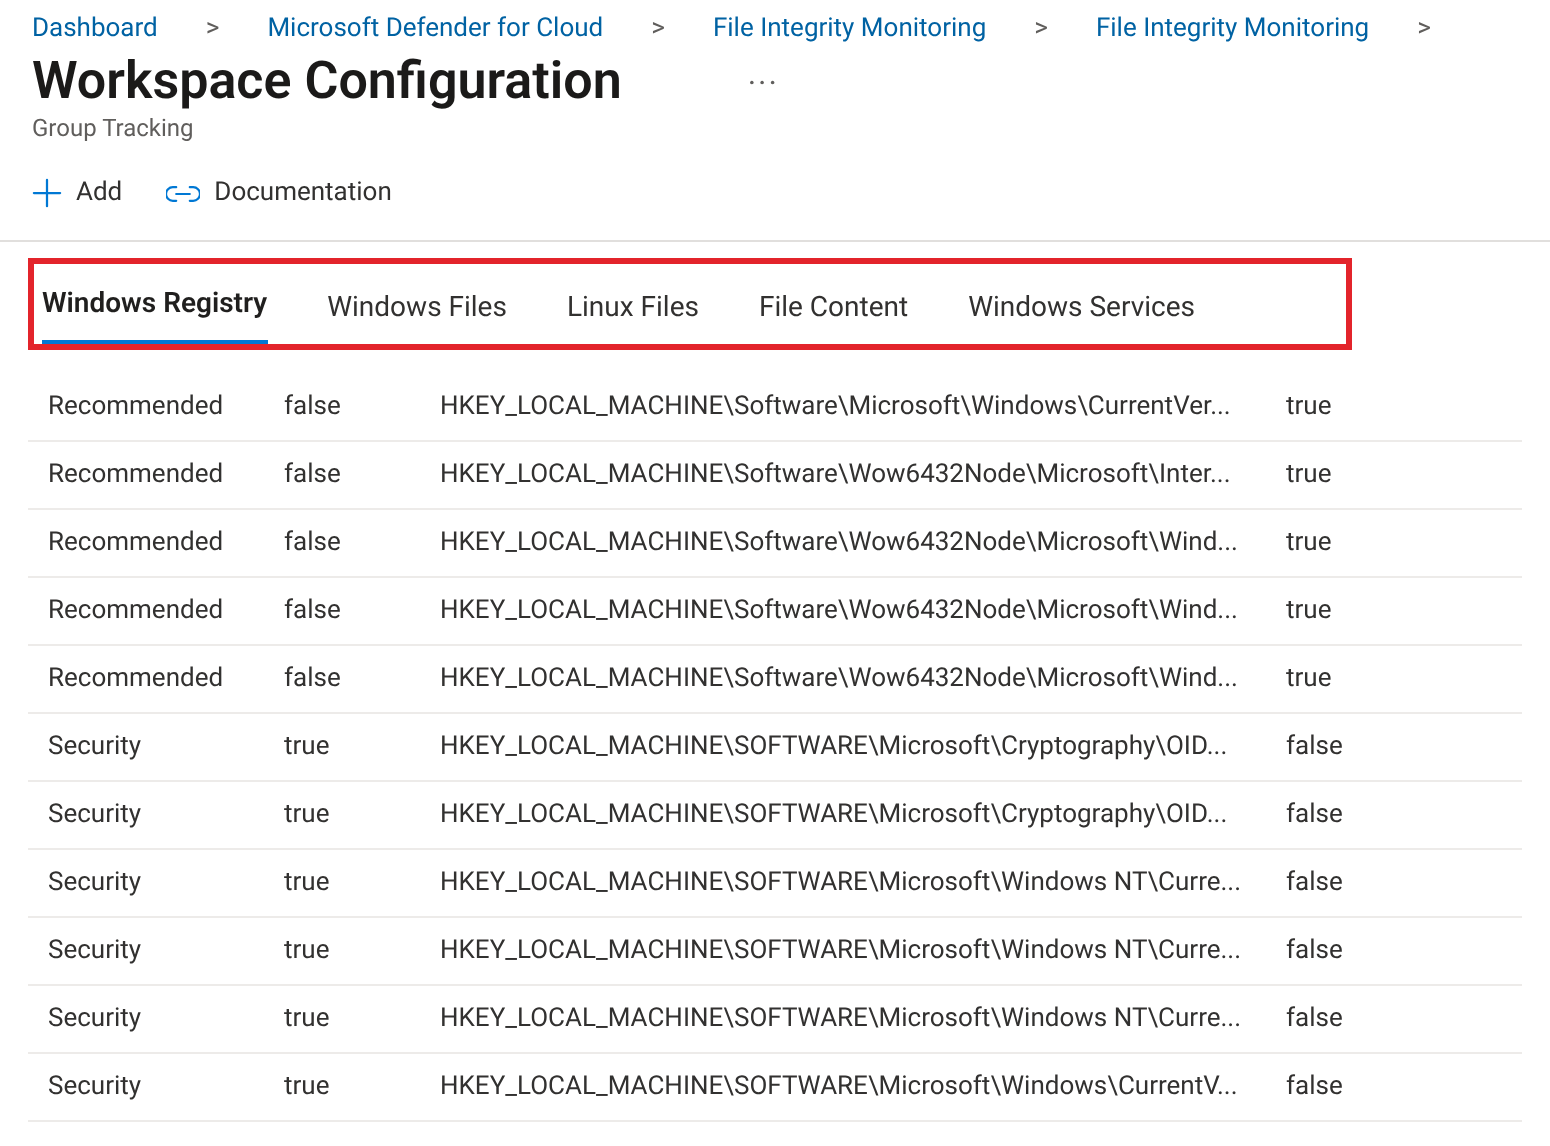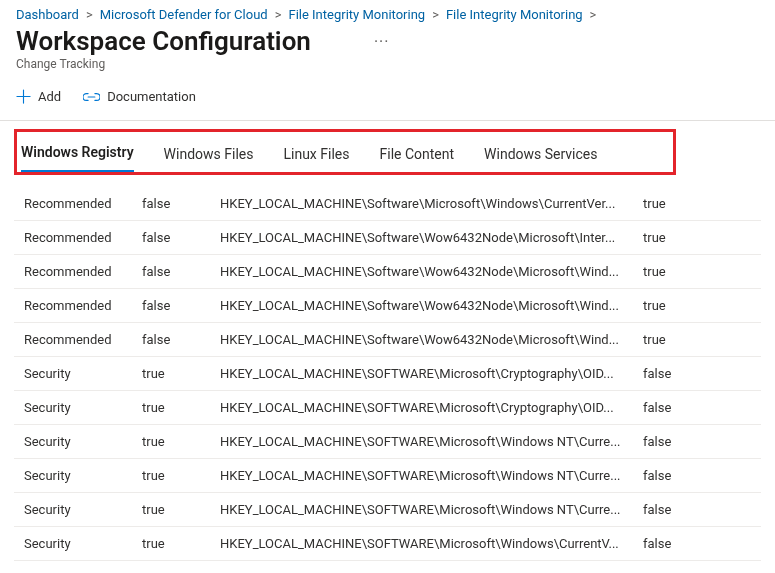--- a/index.html
+++ b/index.html
@@ -9,21 +9,21 @@
       color: #323130;
       background: #fff;
       width: 775px;
       height: 573px;
       overflow: hidden;
     }
     
     .breadcrumb {
       display: flex;
       align-items: center;
-      gap: 7px;
+      gap: 24px;
       padding: 7px 16px 4px;
       font-size: 13px;
       color: #605e5c;
       flex-wrap: wrap;
     }
     .breadcrumb .crumb { color: #0062a3; cursor: pointer; }
     .breadcrumb .chev { color: #605e5c; }
     
     .title-row {
       display: flex;
@@ -133,21 +133,21 @@
   <span class="crumb">File Integrity Monitoring</span>
   <span class="chev">&gt;</span>
   <span class="crumb">File Integrity Monitoring</span>
   <span class="chev">&gt;</span>
 </div>
 
 <div class="title-row">
   <h1 class="page-title">Workspace Configuration</h1>
   <span class="more-dots">···</span>
 </div>
-<div class="subtitle">Change Tracking</div>
+<div class="subtitle">Group Tracking</div>
 
 <div class="toolbar">
   <div class="toolbar-btn">
     <span class="icon">
       <svg width="15" height="15" viewBox="0 0 16 16">
           <path d="M8 1v14M1 8h14" stroke="#0078d4" stroke-width="1.2" fill="none" stroke-linecap="round"></path>
         </svg>
     </span>
     <span>Add</span>
   </div>

